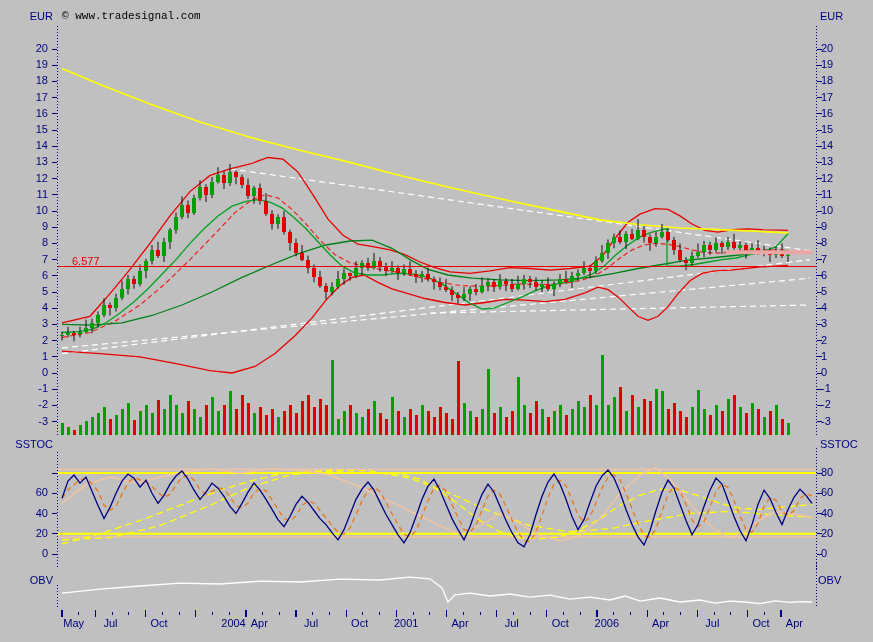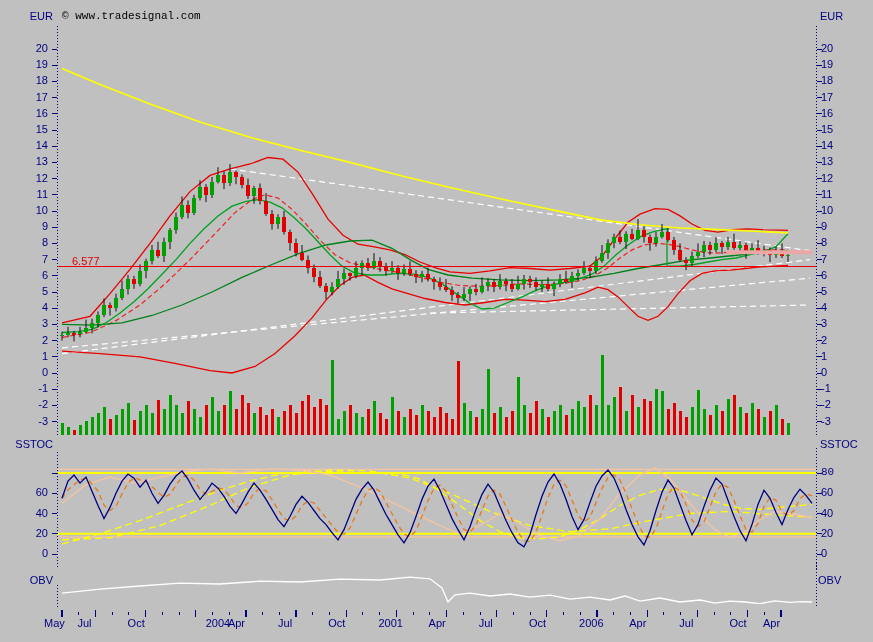--- a/index.html
+++ b/index.html
@@ -4,21 +4,21 @@
 <style>
   html,body{margin:0;padding:0;background:#c0c0c0;}
   #screen{position:relative;width:873px;height:642px;background:#c0c0c0;overflow:hidden;
           font-family:"Liberation Sans",sans-serif;padding-left:20px;}
   #chart-svg{position:absolute;left:0;top:0;}
   .lbl{position:absolute;font:11px "Liberation Sans",sans-serif;color:#000080;
        white-space:nowrap;line-height:13px;}
   .lbl.black{color:#000000;}
   .lbl.red{color:#e00000;}
   .ra{text-align:right;}
-  .ctr{text-align:left;}
+  .ctr{text-align:right;}
 </style>
 </head>
 <body>
 
 <div id="screen">
   <svg id="chart-svg" width="873" height="642">
       <rect x="60.5" y="423" width="3" height="12" fill="#00a000" shape-rendering="crispEdges"></rect>
       <rect x="66.5" y="427" width="3" height="8" fill="#00a000" shape-rendering="crispEdges"></rect>
       <rect x="72.5" y="430" width="3" height="5" fill="#e00000" shape-rendering="crispEdges"></rect>
       <rect x="78.5" y="425" width="3" height="10" fill="#00a000" shape-rendering="crispEdges"></rect>
@@ -570,21 +570,21 @@
       <div class="lbl ra" style="left: 14px; top: 349.8px; width: 34px;">1</div>
       <div class="lbl " style="left: 821px; top: 349.8px;">1</div>
       <div class="lbl ra" style="left: 14px; top: 366px; width: 34px;">0</div>
       <div class="lbl " style="left: 821px; top: 366px;">0</div>
       <div class="lbl ra" style="left: 14px; top: 382.2px; width: 34px;">-1</div>
       <div class="lbl " style="left: 821px; top: 382.2px;">-1</div>
       <div class="lbl ra" style="left: 14px; top: 398.4px; width: 34px;">-2</div>
       <div class="lbl " style="left: 821px; top: 398.4px;">-2</div>
       <div class="lbl ra" style="left: 14px; top: 414.6px; width: 34px;">-3</div>
       <div class="lbl " style="left: 821px; top: 414.6px;">-3</div>
-      <div class="lbl " style="left: 821px; top: 466px; font-family: Liberation Mono, monospace;">80</div>
+      <div class="lbl " style="left: 821px; top: 466px;">80</div>
       <div class="lbl " style="left: 821px; top: 486.25px;">60</div>
       <div class="lbl " style="left: 821px; top: 506.5px;">40</div>
       <div class="lbl " style="left: 821px; top: 526.75px;">20</div>
       <div class="lbl " style="left: 821px; top: 547px;">0</div>
       <div class="lbl ra" style="left: 14px; top: 486.25px; width: 34px;">60</div>
       <div class="lbl ra" style="left: 14px; top: 506.5px; width: 34px;">40</div>
       <div class="lbl ra" style="left: 14px; top: 526.75px; width: 34px;">20</div>
       <div class="lbl ra" style="left: 14px; top: 547px; width: 34px;">0</div>
       <div class="lbl ctr" style="left: 44px; top: 617px; width: 40px;">May</div>
       <div class="lbl ctr" style="left: 77.44px; top: 617px; width: 40px;">Jul</div>

